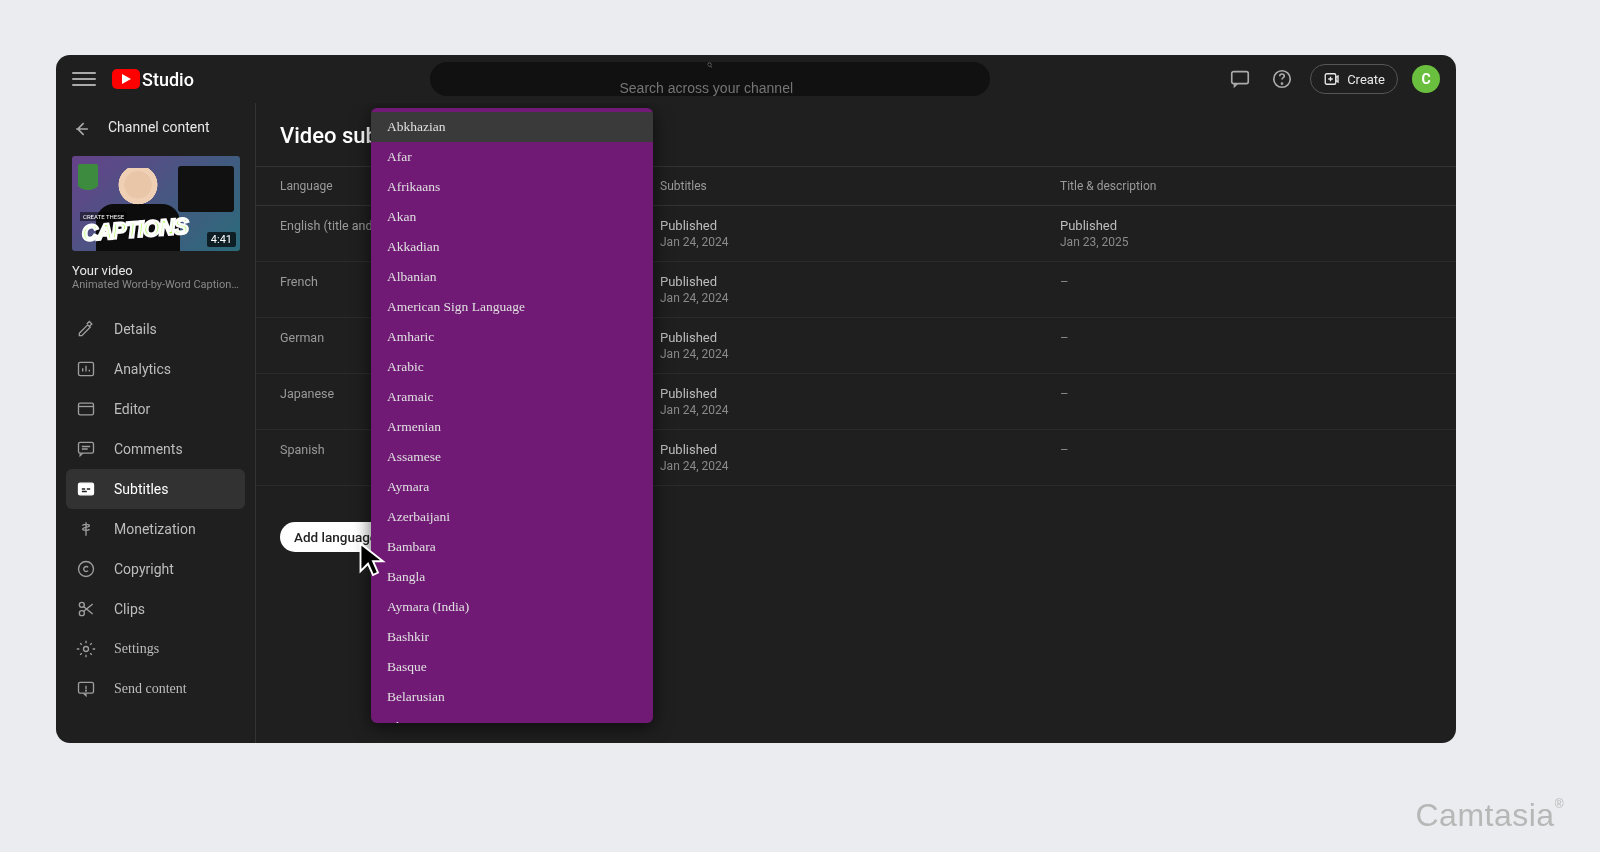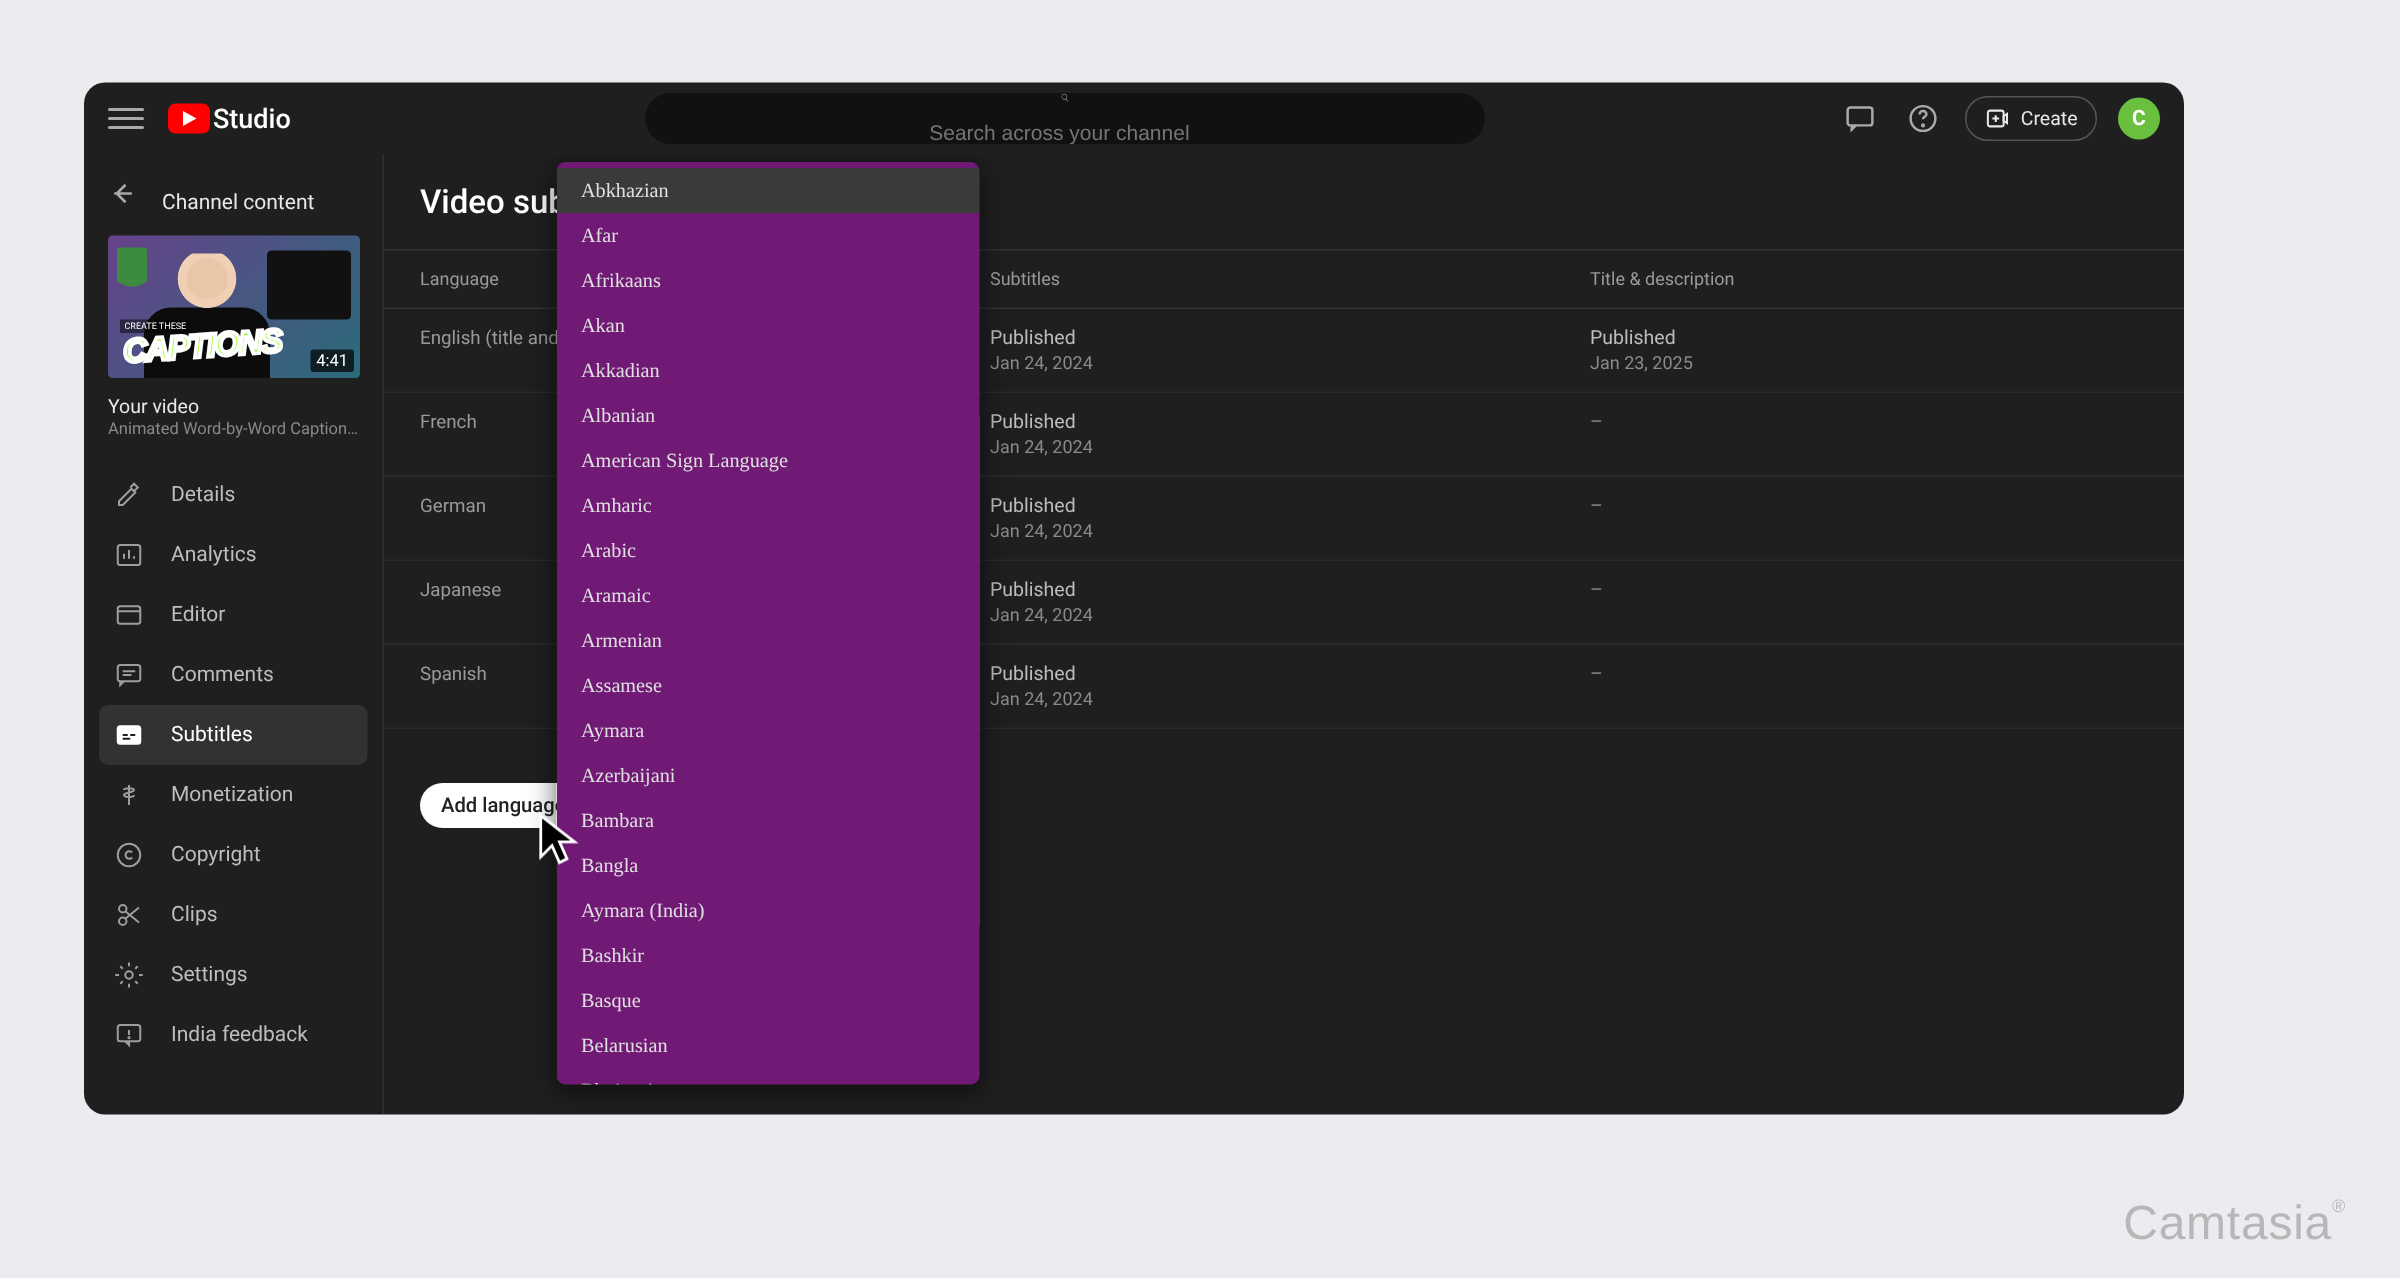--- a/index.html
+++ b/index.html
@@ -83,21 +83,21 @@
   .body { flex: 1; display: flex; overflow: hidden; }
   .sidebar {
     width: 200px;
     flex-shrink: 0;
     border-right: 1px solid #333;
     padding: 10px 0;
     display: flex; flex-direction: column;
     overflow: hidden;
   }
   .sidebar-top {
-    display: flex; align-items: flex-end; gap: 16px;
+    display: flex; align-items: flex-start; gap: 16px;
     padding: 6px 16px 14px 16px;
     font-size: 14px; color: #e8e8e8;
   }
   .back-arrow svg { width: 20px; height: 20px; stroke: #aaa; stroke-width: 2; fill: none; }
   .thumb {
     margin: 0 16px 8px 16px;
     width: 168px; height: 95px;
     background: linear-gradient(135deg,#66428a,#2a6b7a);
     border-radius: 3px; position: relative; overflow: hidden;
   }
@@ -133,21 +133,21 @@
   .video-meta .t { font-size: 13px; color:#e8e8e8; }
   .video-meta .s { font-size: 11px; color:#888; white-space:nowrap; overflow:hidden; text-overflow:ellipsis; }
   .nav { flex:1; display:flex; flex-direction:column; margin-top:6px; }
   .nav-item {
     display:flex; align-items:center; gap:18px;
     padding: 10px 20px; font-size:14px; color:#bdbdbd; cursor:pointer;
   }
   .nav-item.active { background:#323232; color:#fff; border-radius:6px; margin:0 10px; padding:10px 10px; }
   .nav-item svg { width:20px; height:20px; fill:none; stroke:#9e9e9e; stroke-width:1.6; }
   .nav-item.active svg { stroke:#fff; fill:#fff; }
-  .nav-bottom { margin-top:auto; }
+  .nav-bottom { margin-top:auto;font-family:Liberation Serif, serif; }
   .main { flex:1; overflow:hidden; position:relative; }
   .page-title {
     font-size: 22px; font-weight: 500; color:#fff;
     padding: 20px 24px 18px 24px;
   }
   .table { width:100%; }
   .thead {
     display:flex; 
     border-top:1px solid #333; border-bottom:1px solid #333;
     padding: 12px 24px; font-size:12px; color:#9a9a9a;
@@ -337,21 +337,21 @@
             </svg>
             <span>Settings</span>
           </div>
           <div class="nav-item">
             <svg viewBox="0 0 24 24">
               <rect x="3" y="4" width="18" height="13" rx="2"></rect>
               <path d="M12 17v3l-3-3"></path>
               <path d="M12 8v4"></path>
               <circle cx="12" cy="14" r=".5" fill="#9e9e9e"></circle>
             </svg>
-            <span>India feedback</span>
+            <span>Send content</span>
           </div>
         </div>
     </div>
 
     <div class="main">
       <div class="page-title">Video subtitles</div>
       <div class="table">
         <div class="thead">
           <div class="col-lang">Language</div>
           <div class="col-sub">Subtitles</div>

